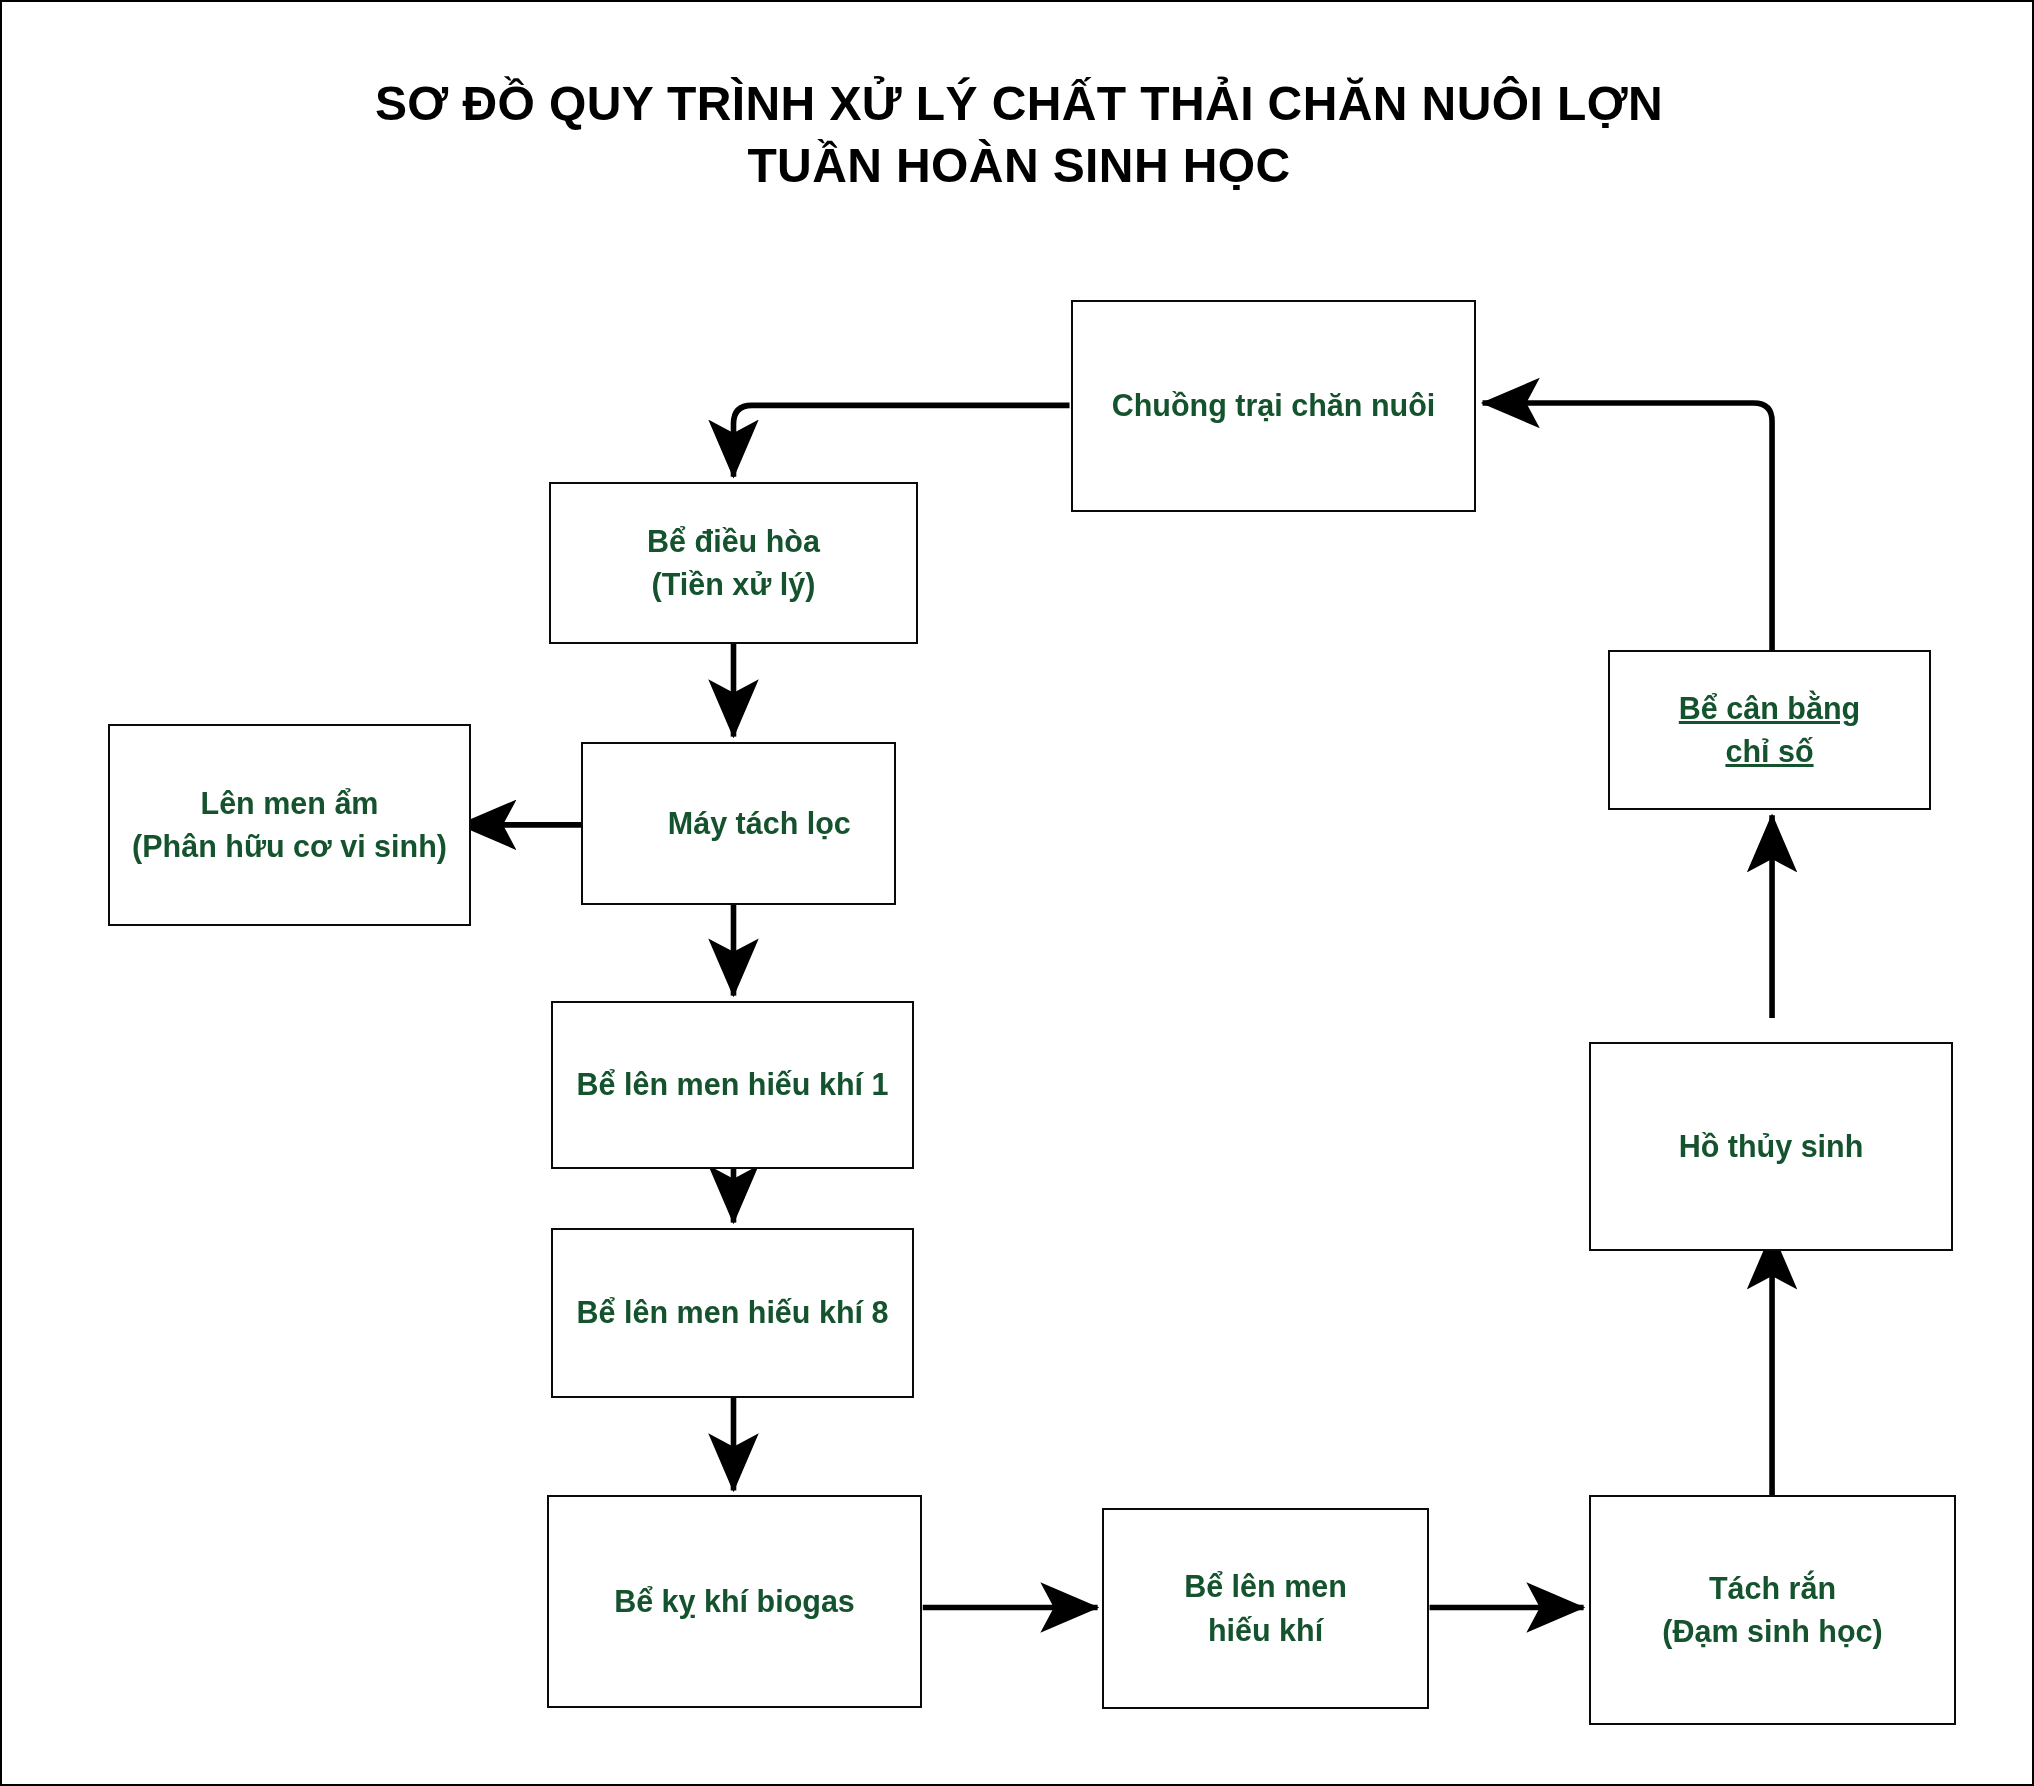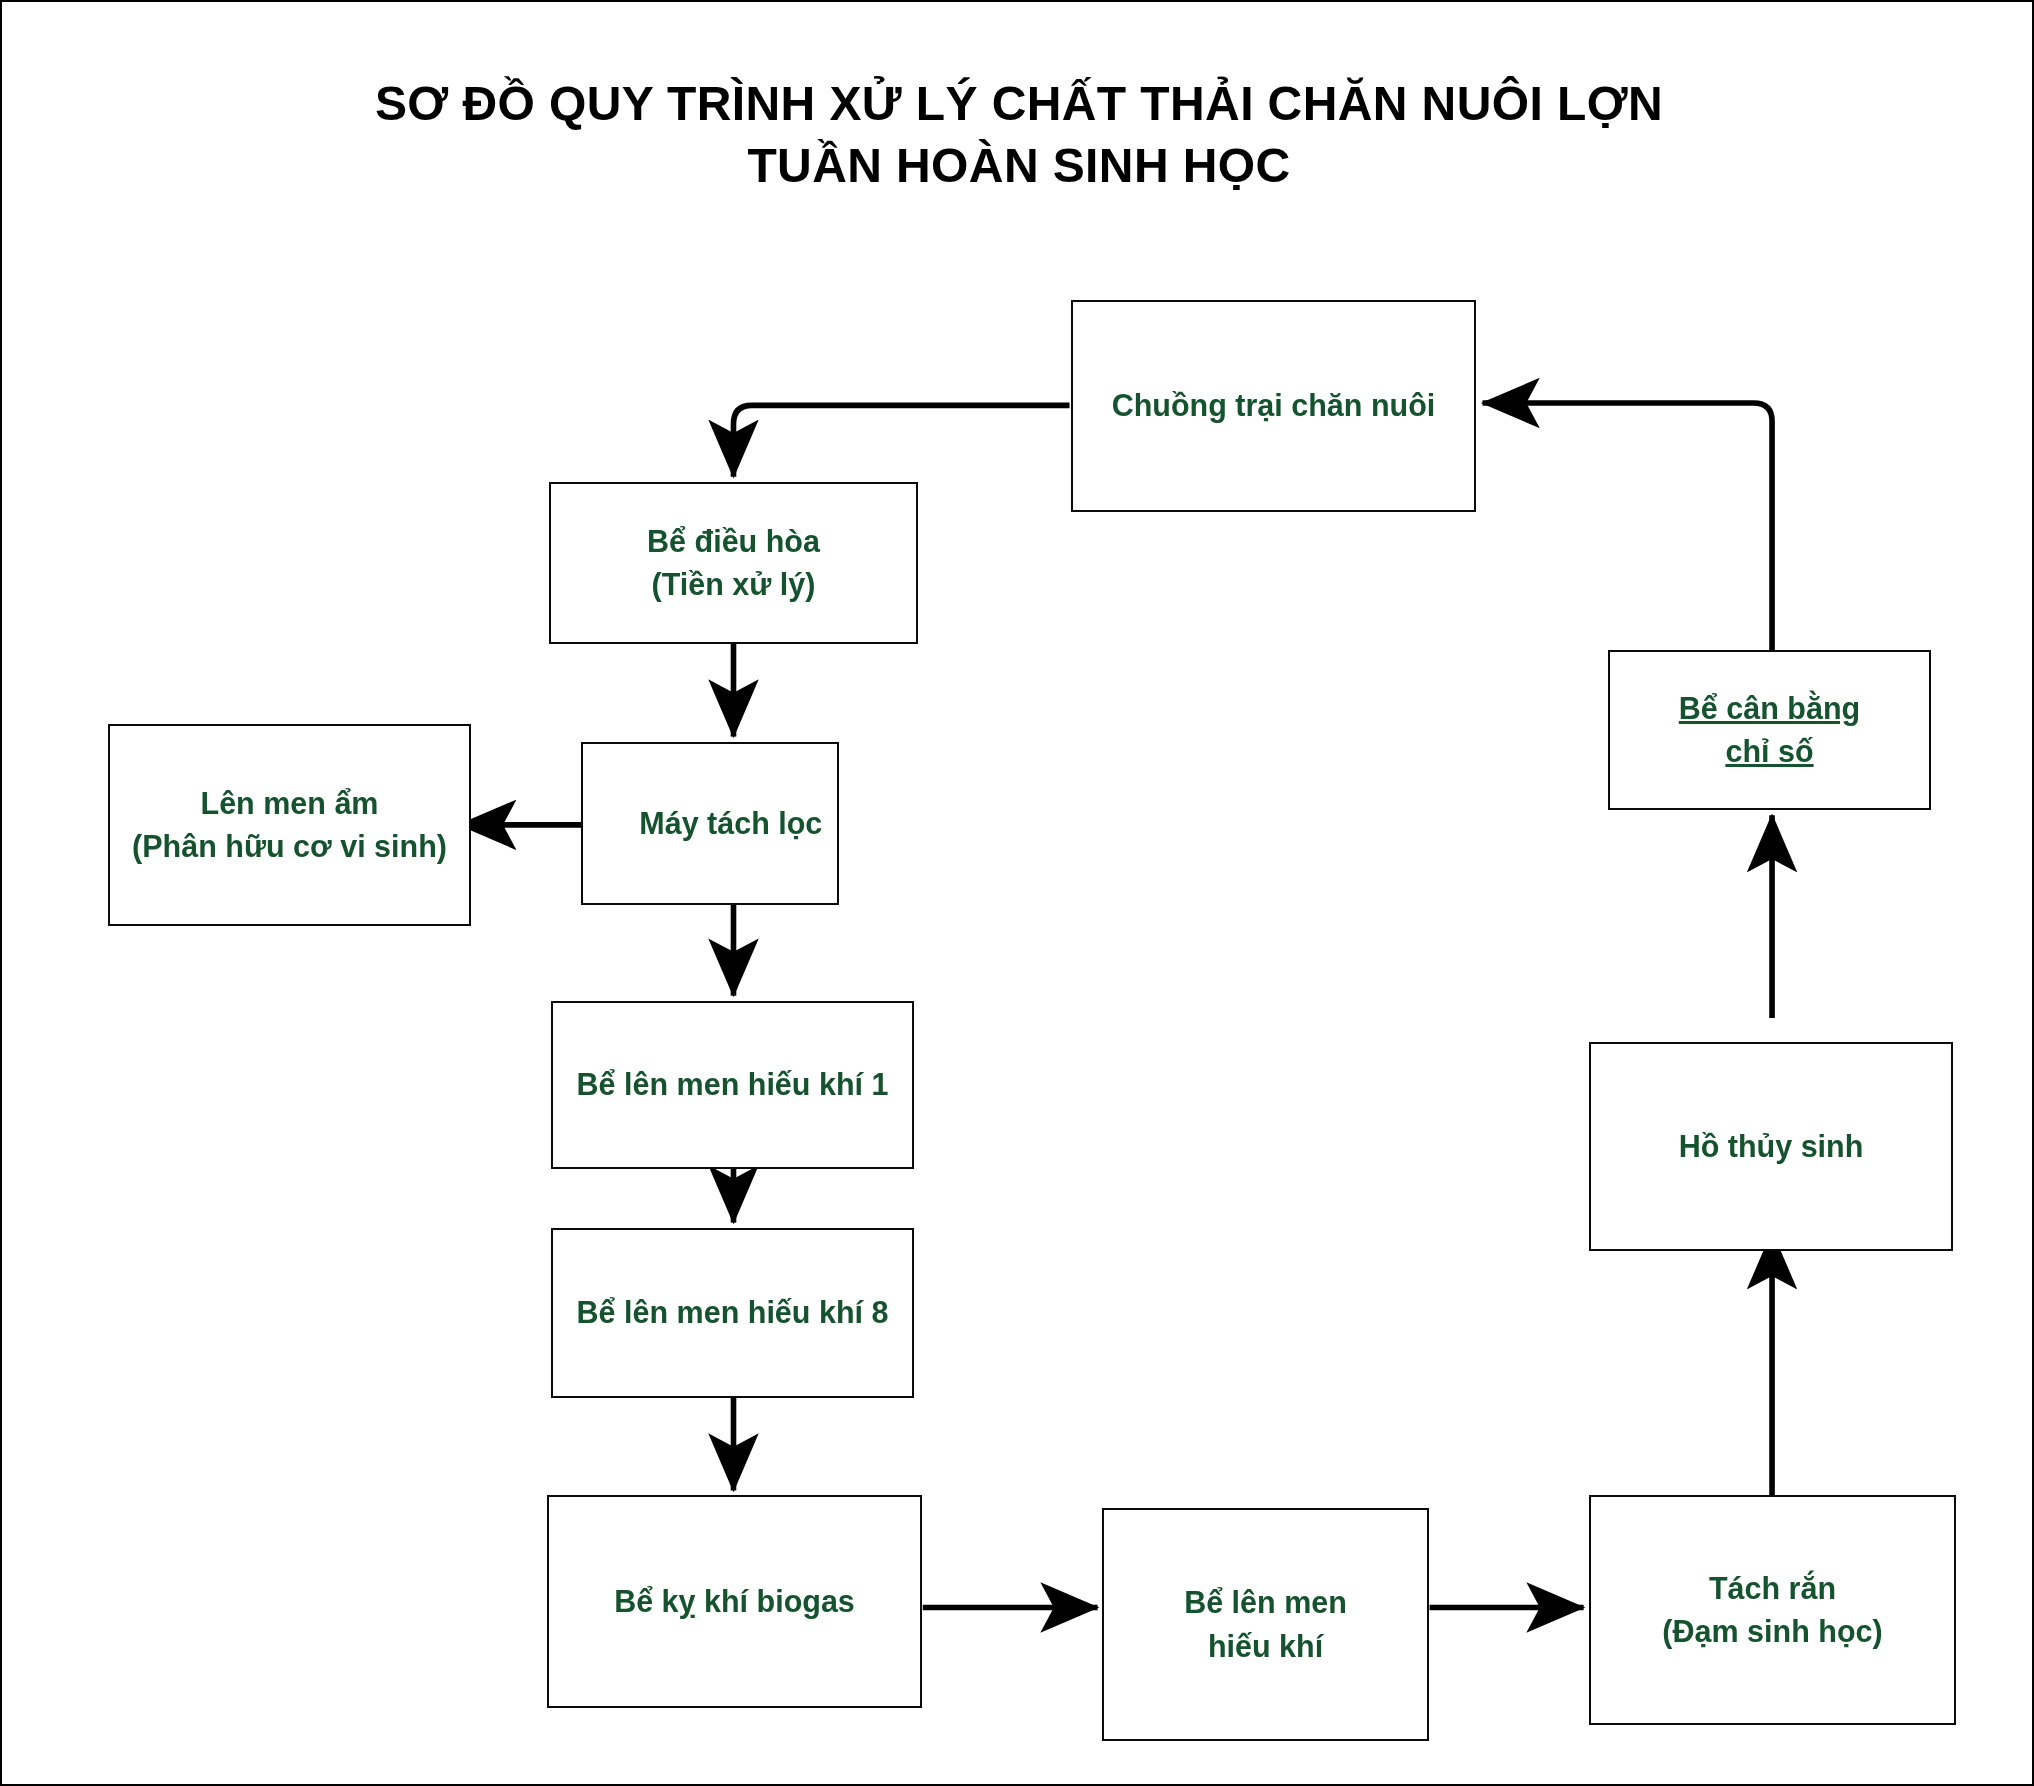--- a/index.html
+++ b/index.html
@@ -105,42 +105,42 @@
 
   <div class="node" style="left:1069px; top:298px; width:405px; height:212px;">
     <span class="ln">Chuồng trại chăn nuôi</span>
   </div>
 
   <div class="node" style="left:547px; top:480px; width:369px; height:162px;">
     <span class="ln">Bể điều hòa</span>
     <span class="ln">(Tiền xử lý)</span>
   </div>
 
-  <div class="node" style="left:579px; top:740px; width:258px; height:163px;padding-left:48px;">
+  <div class="node" style="left:579px; top:740px; width:315px; height:163px;padding-left:48px;">
     <span class="ln">Máy tách lọc</span>
   </div>
 
   <div class="node" style="left:84px; top:722px; width:363px; height:202px;margin-left:22px;">
     <span class="ln">Lên men ẩm</span>
     <span class="ln">(Phân hữu cơ vi sinh)</span>
   </div>
 
   <div class="node" style="left:549px; top:999px; width:363px; height:168px;">
     <span class="ln">Bể lên men hiếu khí 1</span>
   </div>
 
   <div class="node" style="left:549px; top:1226px; width:363px; height:170px;">
     <span class="ln">Bể lên men hiếu khí 8</span>
   </div>
 
   <div class="node" style="left:545px; top:1493px; width:375px; height:213px;">
     <span class="ln">Bể kỵ khí biogas</span>
   </div>
 
-  <div class="node" style="left:1100px; top:1506px; width:327px; height:233px;">
+  <div class="node" style="left:1100px; top:1506px; width:327px; height:201px;">
     <span class="ln">Bể lên men</span>
     <span class="ln">hiếu khí</span>
   </div>
 
   <div class="node" style="left:1587px; top:1493px; width:367px; height:230px;">
     <span class="ln">Tách rắn</span>
     <span class="ln">(Đạm sinh học)</span>
   </div>
 
   <div class="node" style="left:1587px; top:1040px; width:364px; height:209px;">

